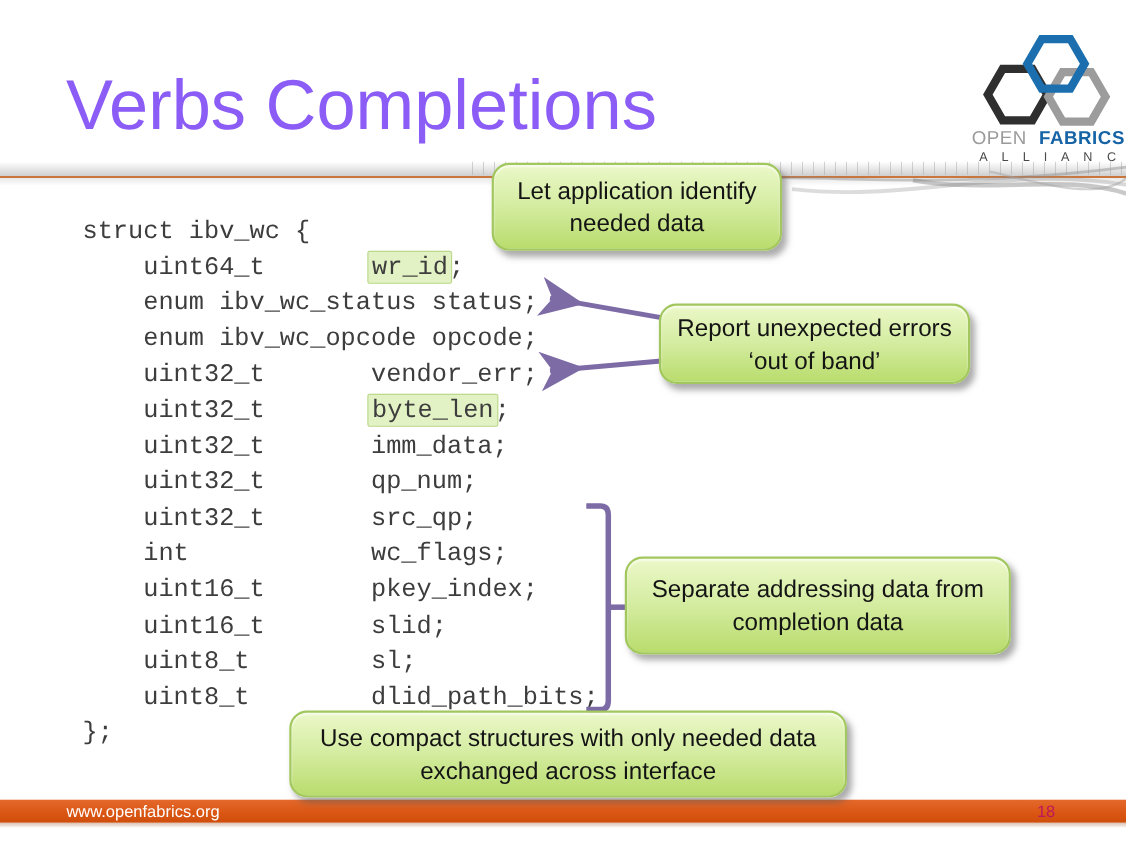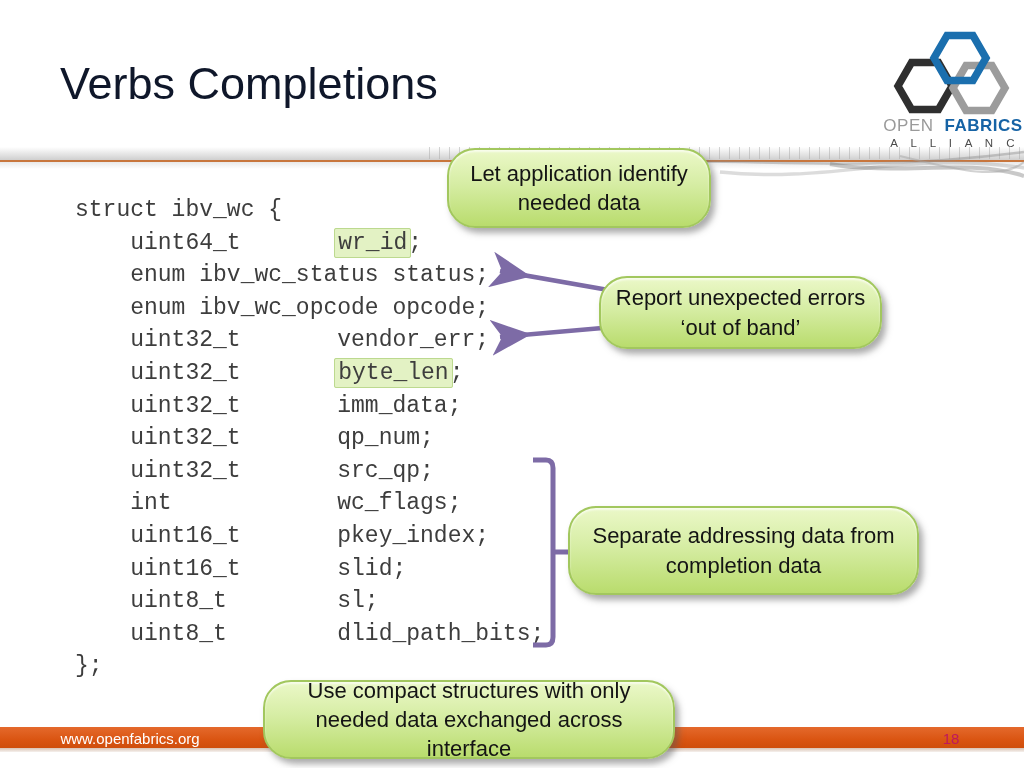--- a/index.html
+++ b/index.html
@@ -1,20 +1,20 @@
 <!DOCTYPE html>
 <html><head>
 <meta charset="utf-8">
 <style>
   html,body{margin:0;padding:0;background:#ffffff;}
   #page{position:relative;width:1024px;height:768px;background:#ffffff;overflow:hidden;
         font-family:"Liberation Sans",sans-serif;}
 
   
-  #slide-title{position:absolute;left:60px;top:58px;font-size:45px;color:#0f172a;
+  #slide-title{position:absolute;left:60px;top:58px;font-size:64px;color:#8b5cf6;
                letter-spacing:0px;font-weight:normal;}
 
   
   #logo{position:absolute;left:878px;top:26px;width:150px;text-align:center;}
   #logo-hex{display:block;margin:0 auto;}
   #logo-word{font-size:17px;font-weight:bold;letter-spacing:0.5px;margin-top:-2px;}
   #logo-word .open{color:#9a9a9a;font-weight:normal;}
   #logo-word .fabrics{color:#1663a5;padding-left:11px;}
   #logo-alliance{font-size:11.5px;color:#4a4a4a;letter-spacing:5px;margin-top:1px;margin-left:4px;}
 
@@ -36,28 +36,28 @@
   .code-line span{white-space:pre;}
   .code-line .hl{background:#e3f2c4;border:1px solid #bcd98f;border-radius:2px;
                  padding:1px 3px;margin:-1px -3px;}
 
   
   #overlay{position:absolute;left:0;top:0;width:1024px;height:768px;z-index:4;pointer-events:none;}
 
   
   .callout{position:absolute;z-index:6;display:flex;align-items:center;justify-content:center;
            text-align:center;color:#141414;font-size:22px;line-height:1.32;
-           padding:6px 14px;box-sizing:border-box;border-radius:28px;
+           padding:6px 14px;box-sizing:border-box;border-radius:16px;
            border:2px solid #a2c75e;
            background:linear-gradient(180deg,#ebf8c8 0%,#d6eda4 45%,#b9dc6d 100%);
            box-shadow:4px 5px 6px rgba(90,90,90,.5), inset 0 2px 2px rgba(255,255,255,.65);}
   #callout-let{left:447px;top:148px;width:264px;height:80px;}
   #callout-report{left:599px;top:276px;width:283px;height:73px;}
   #callout-separate{left:568px;top:506px;width:351px;height:89px;}
-  #callout-compact{left:263px;top:680px;width:412px;height:79px;}
+  #callout-compact{left:263px;top:646px;width:507px;height:79px;}
 
   
   #footer-bar{position:absolute;left:0;top:727px;width:1024px;height:21px;z-index:3;
               background:linear-gradient(180deg,#e4692c 0%,#da5512 60%,#cf4e0c 100%);}
   #footer-shadow{position:absolute;left:0;top:748px;width:1024px;height:4px;z-index:3;
               background:linear-gradient(180deg,#d9c3b4,#f6f1ed);}
   #footer-url{position:absolute;left:55px;top:730px;width:150px;z-index:3;text-align:center;
               color:#ffffff;font-size:15px;}
   #footer-page{position:absolute;left:933px;top:730px;width:36px;z-index:3;text-align:center;
               color:#be185d;font-size:15px;}

